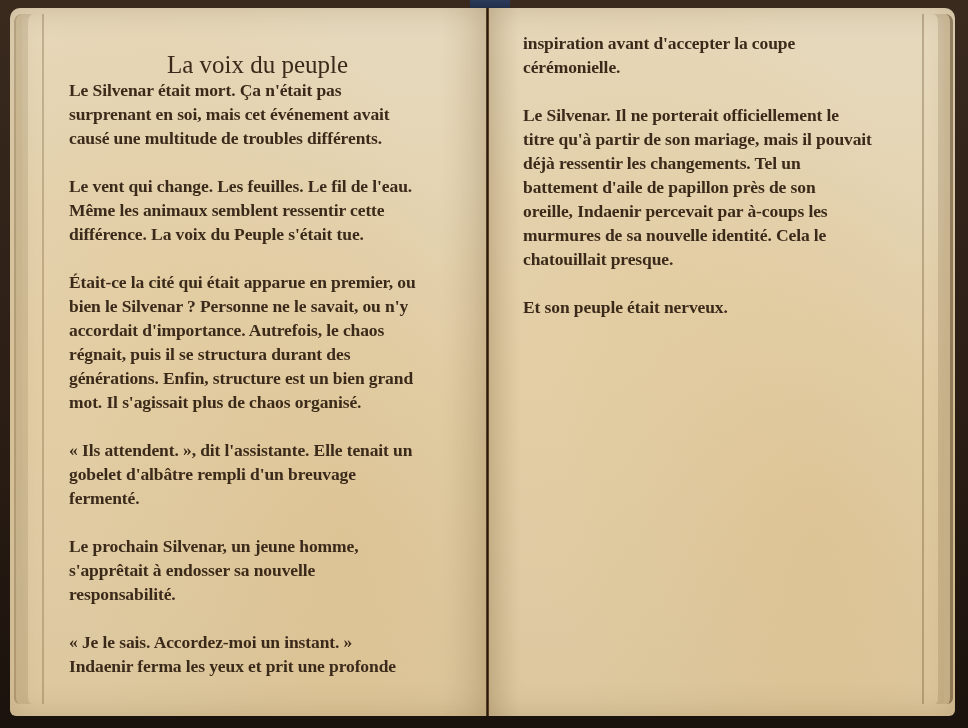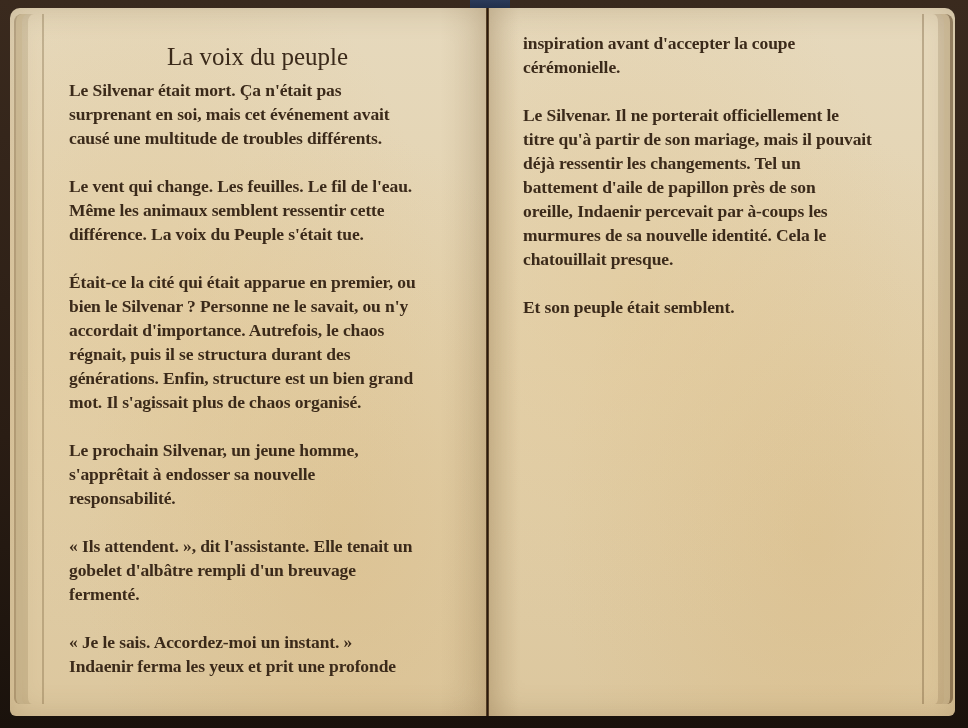--- a/index.html
+++ b/index.html
@@ -55,21 +55,21 @@
     background: linear-gradient(90deg, rgba(110,80,40,0.14) 0%, rgba(0,0,0,0) 100%);
   }
   .text-col {
     position:absolute; color:#3b2a1a;
     font-size:17.5px; line-height:24px;
     letter-spacing:-0.1px;
   }
   .text-col.left { left:69px; top:78px; width:390px; }
   .text-col.right { left:523px; top:31px; width:390px; }
   .title {
-    position:absolute; left:60px; top:41px; width:395px; text-align:center;
+    position:absolute; left:60px; top:49px; width:395px; text-align:center;
     color:#3b2a1a; font-size:25px; line-height:32px;
   }
   .para { margin:0 0 24px 0; white-space:pre-line;font-weight:bold; }
 </style>
 </head>
 <body>
 
 <div class="cover"></div>
 <div class="spine-top"></div>
 
@@ -91,34 +91,34 @@
 causé une multitude de troubles différents.</p>
   <p class="para">Le vent qui change. Les feuilles. Le fil de l'eau.
 Même les animaux semblent ressentir cette
 différence. La voix du Peuple s'était tue.</p>
   <p class="para">Était-ce la cité qui était apparue en premier, ou
 bien le Silvenar ? Personne ne le savait, ou n'y
 accordait d'importance. Autrefois, le chaos
 régnait, puis il se structura durant des
 générations. Enfin, structure est un bien grand
 mot. Il s'agissait plus de chaos organisé.</p>
+  <p class="para">« Ils attendent. », dit l'assistante. Elle tenait un
+gobelet d'albâtre rempli d'un breuvage
+fermenté.</p>
   <p class="para">Le prochain Silvenar, un jeune homme,
 s'apprêtait à endosser sa nouvelle
 responsabilité.</p>
-  <p class="para">« Ils attendent. », dit l'assistante. Elle tenait un
-gobelet d'albâtre rempli d'un breuvage
-fermenté.</p>
   <p class="para">« Je le sais. Accordez-moi un instant. »
 Indaenir ferma les yeux et prit une profonde</p>
 </div>
 
 <div class="text-col right">
   <p class="para">inspiration avant d'accepter la coupe
 cérémonielle.</p>
   <p class="para">Le Silvenar. Il ne porterait officiellement le
 titre qu'à partir de son mariage, mais il pouvait
 déjà ressentir les changements. Tel un
 battement d'aile de papillon près de son
 oreille, Indaenir percevait par à-coups les
 murmures de sa nouvelle identité. Cela le
 chatouillait presque.</p>
-  <p class="para">Et son peuple était semblent.</p>
+  <p class="para">Et son peuple était nerveux.</p>
 </div>
 
 </body></html>

